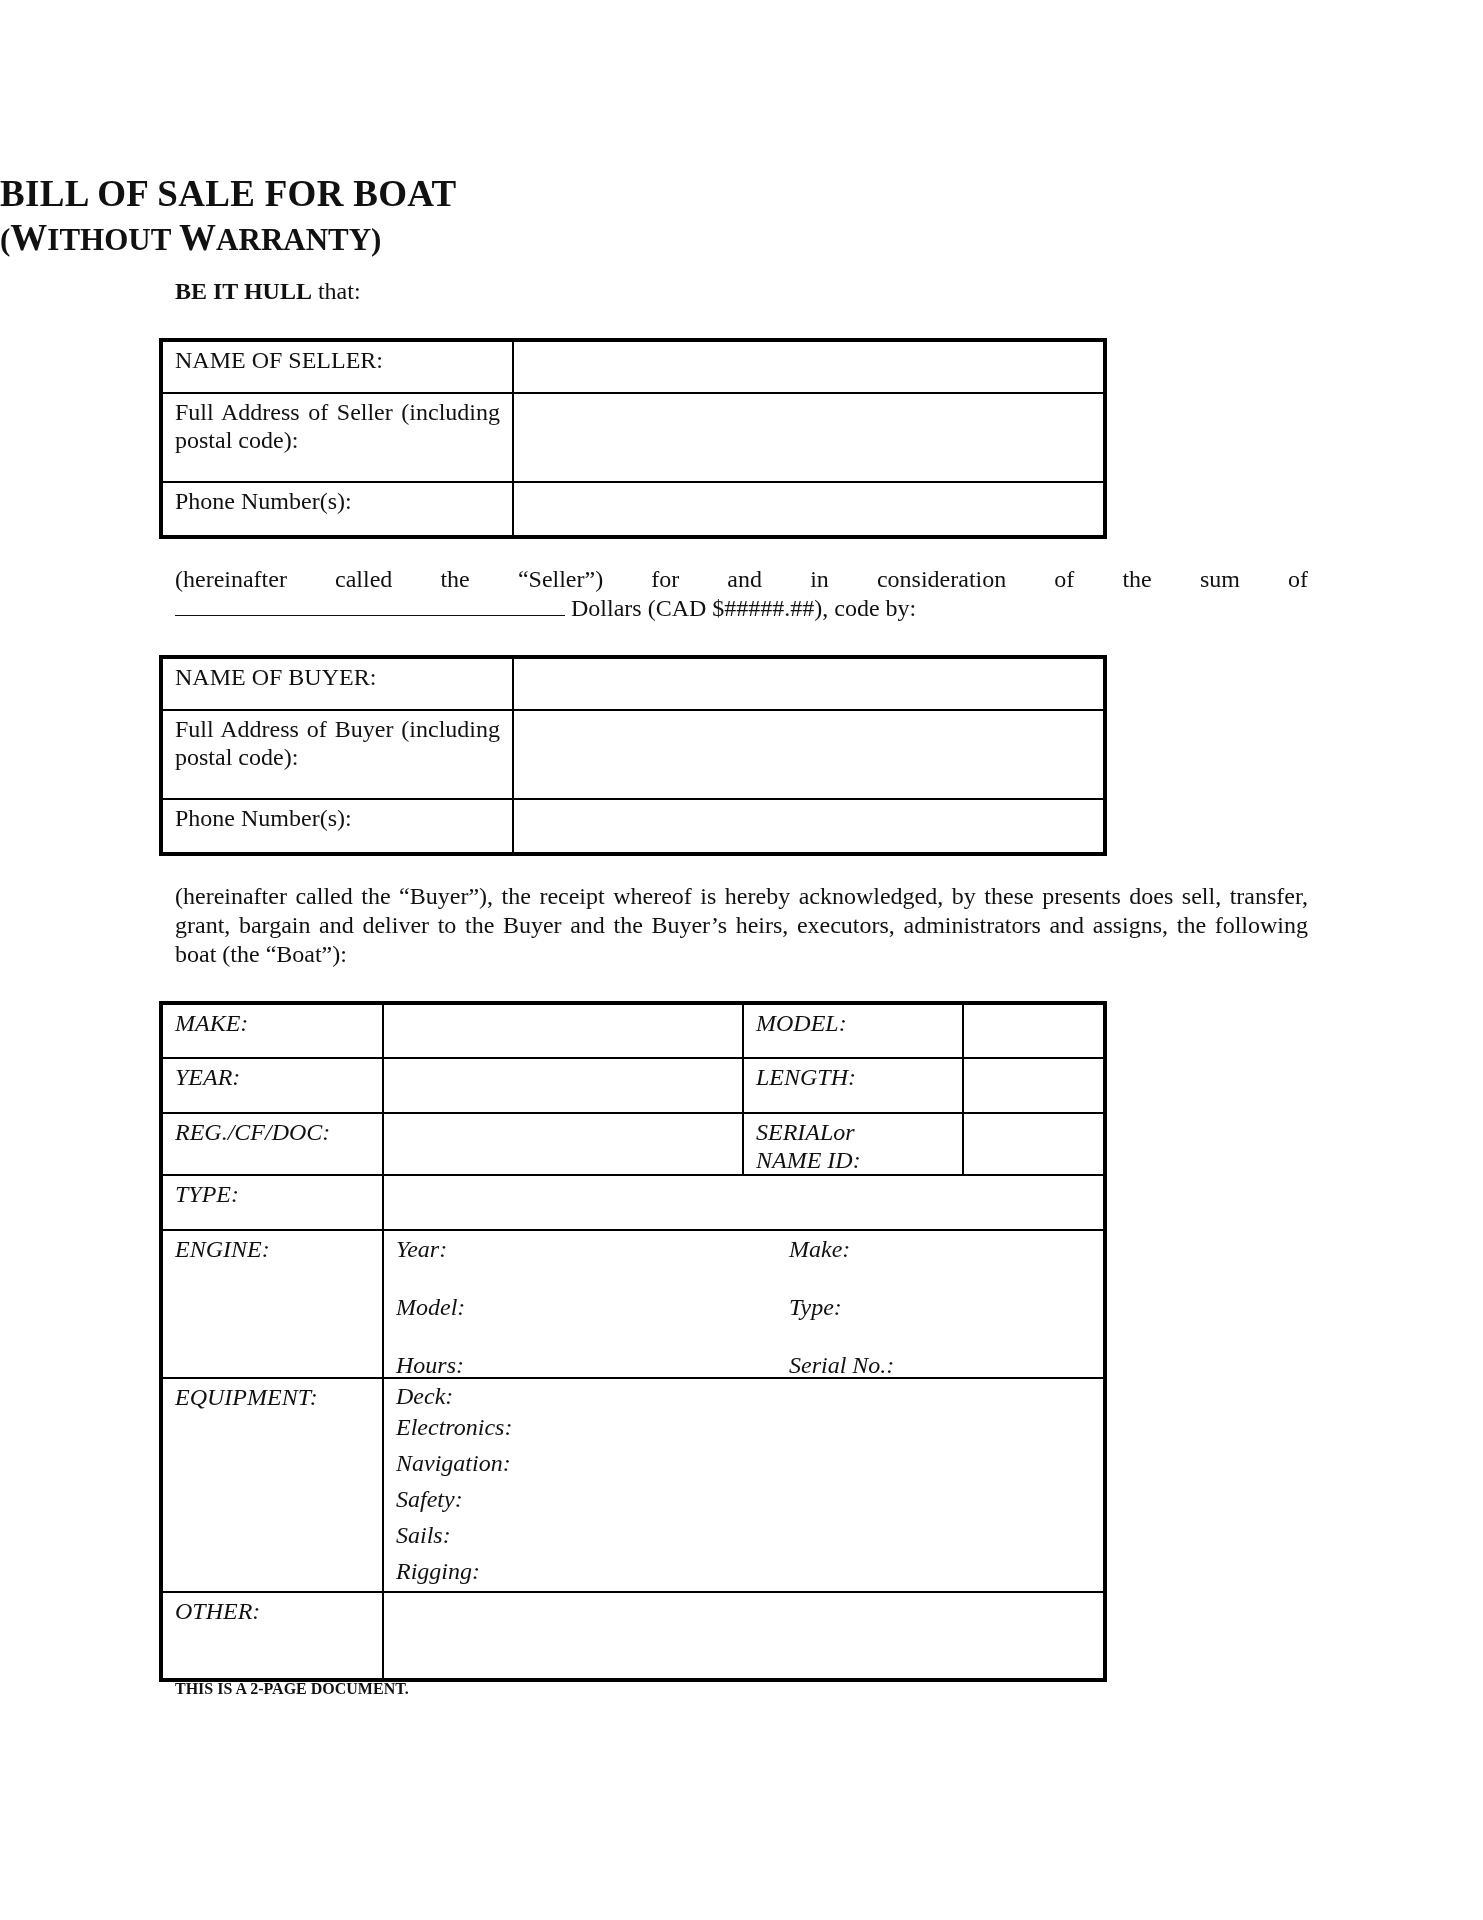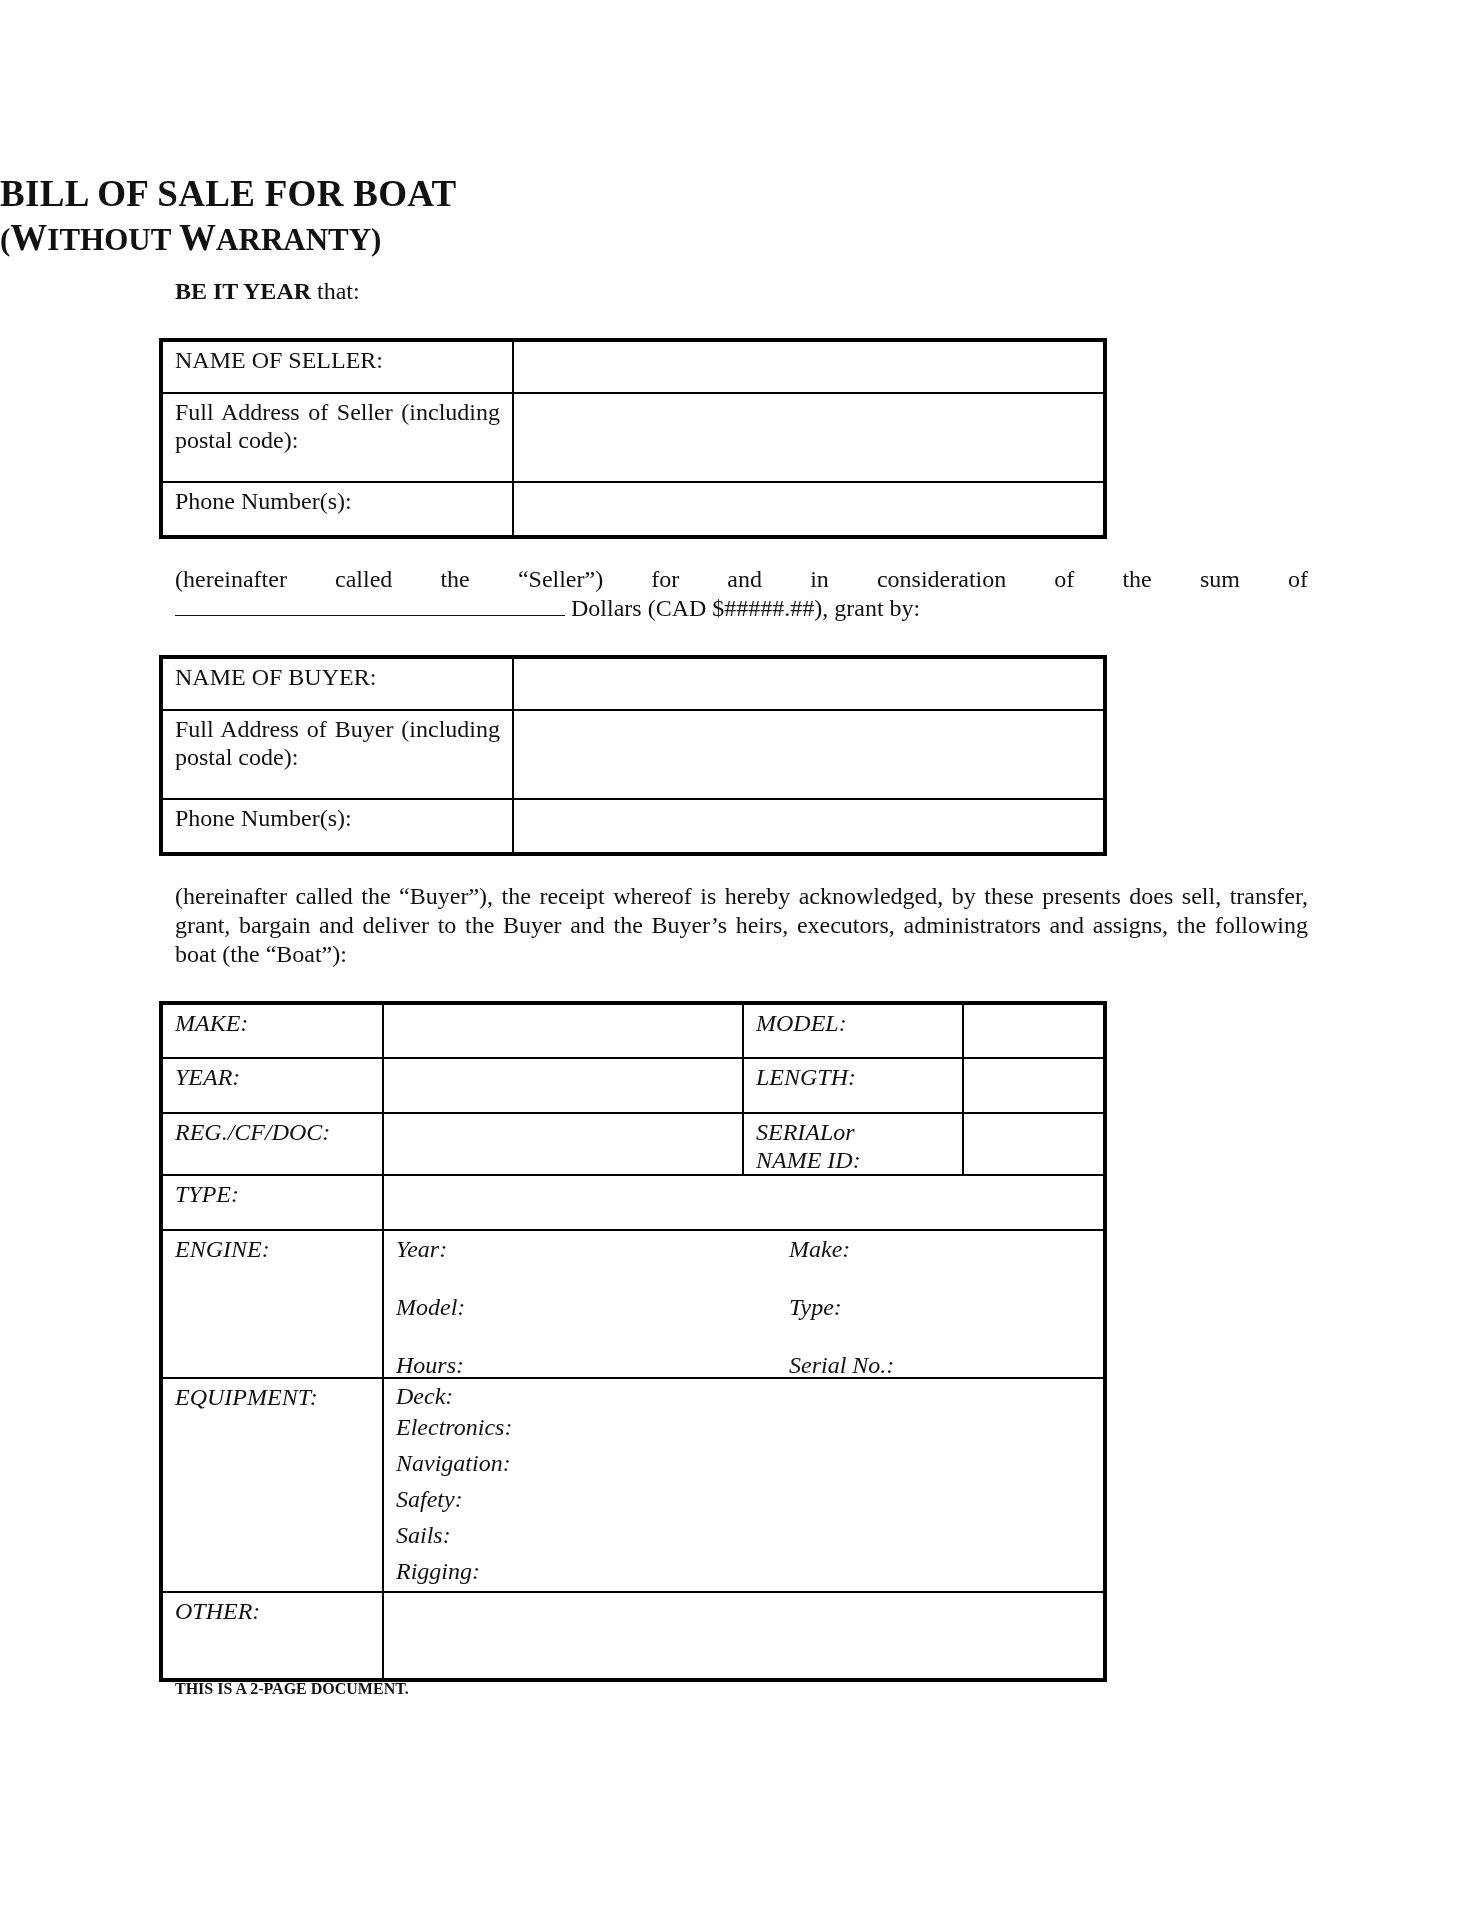--- a/index.html
+++ b/index.html
@@ -27,21 +27,21 @@
 </style>
 </head>
 <body>
 
 <div class="abs title t1">BILL OF SALE FOR BOAT</div>
 <div class="abs title t2">
   <span>(</span><span class="cap">W</span><span>ITHOUT</span>&nbsp;<span class="cap">W</span><span>ARRANTY</span><span>)</span>
 </div>
 
 <div class="abs known">
-  <b>BE IT YEAR</b><span> that:</span>
+  <b>BE IT HULL</b><span> that:</span>
 </div>
 
 <table class="form" style="top:338px;">
   <colgroup>
       <col style="width:352px">
       <col>
     </colgroup>
   <tbody>
       <tr style="height:53px">
     <td>NAME OF SELLER:</td>
@@ -53,21 +53,21 @@
   </tr>
   <tr style="height:55px">
     <td>Phone Number(s):</td>
     <td></td>
   </tr>
 </tbody>
   </table>
 
 <div class="abs para jl" style="top:565px;">(hereinafter called the “Seller”) for and in consideration of the sum of</div>
 <div class="abs para" style="top:594px;">
-  <span class="blank"></span><span>Dollars (CAD $#####.##), grant by:</span>
+  <span class="blank"></span><span>Dollars (CAD $#####.##), code by:</span>
 </div>
 
 <table class="form" style="top:655px;">
   <colgroup>
       <col style="width:352px">
       <col>
     </colgroup>
   <tbody>
       <tr style="height:53px">
     <td>NAME OF BUYER:</td>

